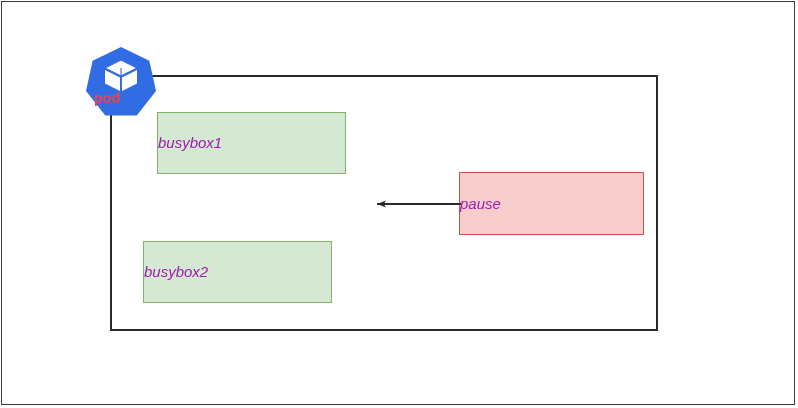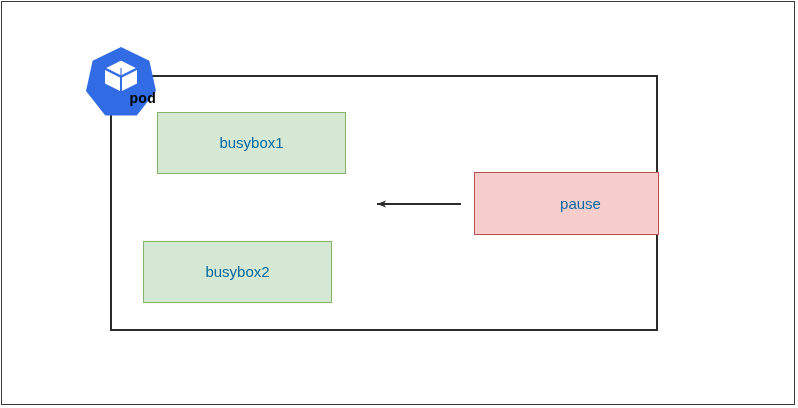--- a/index.html
+++ b/index.html
@@ -59,57 +59,58 @@
     left: 17px;
     top: 12px;
     width: 36px;
     height: 34px;
   }
   #pod-badge .pod-text {
     position: absolute;
     left: 8px;
     right: 0;
     top: 43px;
-    text-align: right;
-    color: #000000;
+    text-align: left;
+    color: #ef4444;
     font-size: 14px;
     font-weight: bold;
     letter-spacing: 0.3px;
     font-family: "Liberation Sans", sans-serif;
   }
 
   .node {
     position: absolute;
     box-sizing: border-box;
     display: flex;
     align-items: center;
-    justify-content: center;
+    justify-content: flex-start;
     text-align: center;
     font-size: 15px;
-    color: #0369a1;
+    color: #a21caf;
     line-height: 1.3;
     font-family: "Liberation Sans", sans-serif;
+    font-style: italic;
   }
   .node-green {
     background: #d5e8d4;
     border: 1.5px solid #82b366;
   }
   .node-yellow {
     background: #fff2cc;
     border: 1.5px solid #d6b656;
   }
   .node-red {
     background: #f8cecc;
     border: 1.5px solid #b85450;
   }
 
   #busybox1 { left: 157px; top: 112px; width: 189px; height: 62px; }
   #busybox2 { left: 143px; top: 241px; width: 189px; height: 62px; }
   #netns    { left: 220px; top: 156px; width: 153px; height: 90px; z-index: 3; }
-  #pause    { left: 474px; top: 172px; width: 185px; height: 63px; padding-left: 28px; }
+  #pause    { left: 459px; top: 172px; width: 185px; height: 63px; }
 
   
   #arrow {
     position: absolute;
     left: 366px;
     top: 188px;
     width: 96px;
     height: 32px;
     z-index: 4;
   }

